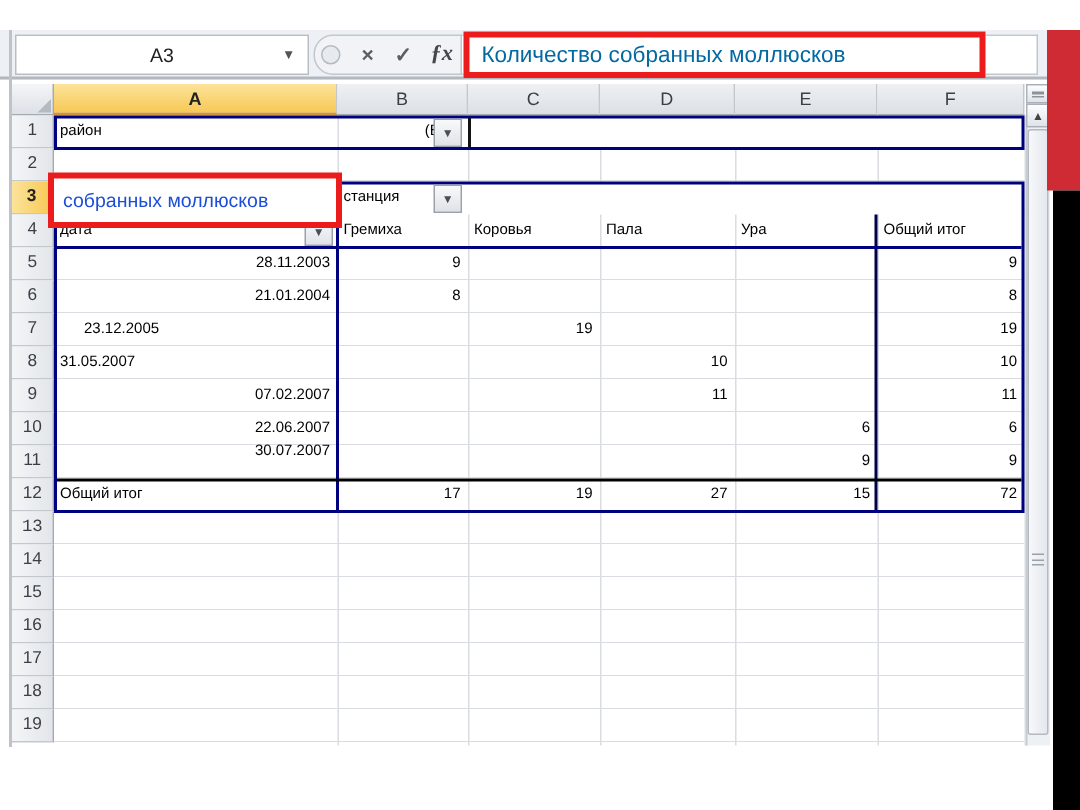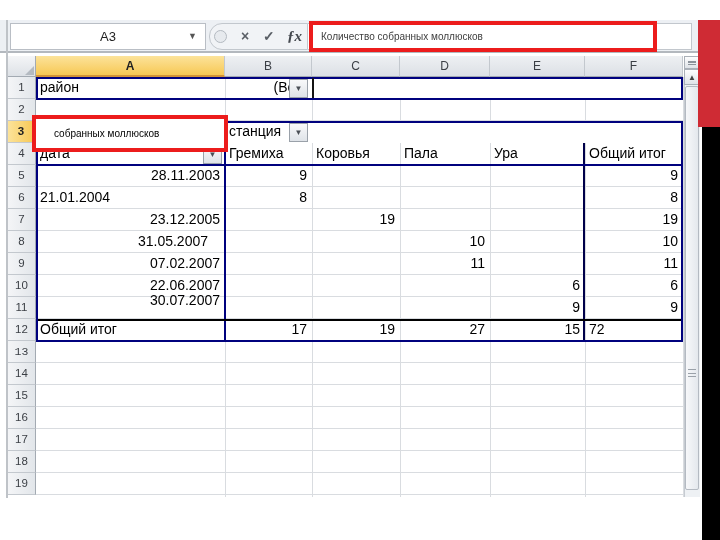--- a/index.html
+++ b/index.html
@@ -13,21 +13,21 @@
            font-size:13px;color:#222;text-align:center;line-height:25px;}
   .namebox-arrow{left:188px;top:11px;font-size:9px;color:#555;line-height:10px;}
   .fcapsule{left:209px;top:3px;width:99px;height:27px;background:#f1f3f6;border:1px solid #c2c7cd;
             border-radius:13px 0 0 13px;}
   .fb-circle{left:214px;top:10px;width:13px;height:13px;border-radius:50%;
              background:#e7eaee;border:1px solid #b4bac1;}
   .fb-glyph{top:6px;height:20px;line-height:20px;font-size:14px;color:#5a5f66;font-weight:bold;}
   .fb-fx{font-style:italic;font-family:"Liberation Serif",serif;font-weight:bold;font-size:15px;color:#44484e;}
   .finput{left:308px;top:3px;width:384px;height:27px;background:#fff;border:1px solid #c2c7cd;border-left:none;}
   .fredbox{left:309px;top:1px;width:348px;height:31px;border:4px solid #ec1c1c;background:#fff;
-           font-size:10px;color:#404040;line-height:23px;padding-left:8px;white-space:nowrap;overflow:hidden;}
+           font-size:15px;color:#0369a1;line-height:23px;padding-left:8px;white-space:nowrap;overflow:hidden;}
 
   
   .corner{left:8px;top:36px;width:28px;height:21px;background:linear-gradient(#f4f5f7,#dde1e6);
           border-right:1px solid #a3aab2;border-bottom:1px solid #a3aab2;}
   .corner-tri{right:1px;bottom:1px;width:0;height:0;border-left:9px solid transparent;border-bottom:9px solid #b4bac1;}
   .col-header{top:36px;height:21px;background:linear-gradient(#eef0f3,#dce0e5);
               border-right:1px solid #c3c8ce;border-bottom:1px solid #a3aab2;
               font-size:12px;color:#3b3f45;text-align:center;line-height:20px;}
   .col-header.sel{background:linear-gradient(#fce39a,#f7c855);border-bottom:2px solid #d29438;
                   color:#222;font-weight:bold;}
@@ -36,27 +36,27 @@
               font-size:11.5px;color:#3b3f45;text-align:center;line-height:21px;}
   .row-header.sel{background:linear-gradient(to right,#fce39a,#f7c855);border-right:2px solid #d29438;
                   color:#222;font-weight:bold;}
 
   
   .cellsbg{left:36px;top:57px;width:647px;height:420px;
            background-image:repeating-linear-gradient(to bottom,#ffffff 0 21px,#d9dce0 21px 22px);}
   .vgrid{top:57px;width:1px;height:420px;background:#d9dce0;}
   .patch{background:#fff;}
   .navybox{border:2px solid #00017e;}
-  .cell{height:21px;line-height:21px;font-size:14px;color:#000;white-space:nowrap;overflow:hidden;}
+  .cell{height:21px;line-height:21px;font-size:10px;color:#000;white-space:nowrap;overflow:hidden;}
 
   .dropdown{width:19px;height:19px;background:linear-gradient(#f8f9fa,#dfe3e8);
             border:1px solid #9aa1a9;font-size:8px;color:#4a4f55;text-align:center;line-height:17px;}
 
   .a3redbox{left:32px;top:95px;width:196px;height:37px;border:4px solid #ec1c1c;background:#fff;
-            font-size:10px;color:#000000;line-height:29px;padding-left:18px;white-space:nowrap;overflow:hidden;}
+            font-size:13px;color:#1d4ed8;line-height:29px;padding-left:6px;white-space:nowrap;overflow:hidden;}
 
   
   .sb-split{left:684px;top:36px;width:16px;height:13px;background:linear-gradient(#fdfdfe,#dfe3e8);
             border:1px solid #aab0b8;}
   .sb-split-glyph{left:3px;top:4px;width:8px;height:4px;border-top:2px solid #8c939b;border-bottom:1px solid #8c939b;}
   .sb-up{left:684px;top:49px;width:16px;height:16px;background:linear-gradient(#fdfdfe,#dfe3e8);
          border:1px solid #aab0b8;font-size:8px;color:#444;text-align:center;line-height:15px;}
   .sb-track{left:684px;top:65px;width:16px;height:412px;background:#eef1f4;border-left:1px solid #c6cbd1;}
   .sb-thumb{left:685px;top:66px;width:14px;height:404px;background:linear-gradient(to right,#f7f8fa,#e4e8ed);
             border:1px solid #b4bac2;border-radius:2px;}
@@ -140,44 +140,44 @@
       <div class="abs cell" style="left: 229px; width: 84px; top: 101px; text-align: left;">станция</div>
       <div class="abs cell" style="left: 40px; width: 180px; top: 123px; text-align: left;">дата</div>
       <div class="abs cell" style="left: 229px; width: 78px; top: 123px; text-align: left;">Гремиха</div>
       <div class="abs cell" style="left: 316px; width: 79px; top: 123px; text-align: left;">Коровья</div>
       <div class="abs cell" style="left: 404px; width: 81px; top: 123px; text-align: left;">Пала</div>
       <div class="abs cell" style="left: 494px; width: 86px; top: 123px; text-align: left;">Ура</div>
       <div class="abs cell" style="left: 589px; width: 89px; top: 123px; text-align: left;">Общий итог</div>
       <div class="abs cell" style="left: 40px; width: 180px; top: 145px; text-align: right;">28.11.2003</div>
       <div class="abs cell" style="left: 229px; width: 78px; top: 145px; text-align: right;">9</div>
       <div class="abs cell" style="left: 589px; width: 89px; top: 145px; text-align: right;">9</div>
-      <div class="abs cell" style="left: 40px; width: 180px; top: 167px; text-align: left;">21.01.2004</div>
+      <div class="abs cell" style="left: 40px; width: 180px; top: 167px; text-align: right;">21.01.2004</div>
       <div class="abs cell" style="left: 229px; width: 78px; top: 167px; text-align: right;">8</div>
       <div class="abs cell" style="left: 589px; width: 89px; top: 167px; text-align: right;">8</div>
-      <div class="abs cell" style="left: 40px; width: 180px; top: 189px; text-align: right;">23.12.2005</div>
+      <div class="abs cell" style="left: 56px; width: 180px; top: 189px; text-align: left;">23.12.2005</div>
       <div class="abs cell" style="left: 316px; width: 79px; top: 189px; text-align: right;">19</div>
       <div class="abs cell" style="left: 589px; width: 89px; top: 189px; text-align: right;">19</div>
-      <div class="abs cell" style="left: 28px; width: 180px; top: 211px; text-align: right;">31.05.2007</div>
+      <div class="abs cell" style="left: 40px; width: 180px; top: 211px; text-align: left;">31.05.2007</div>
       <div class="abs cell" style="left: 404px; width: 81px; top: 211px; text-align: right;">10</div>
       <div class="abs cell" style="left: 589px; width: 89px; top: 211px; text-align: right;">10</div>
       <div class="abs cell" style="left: 40px; width: 180px; top: 233px; text-align: right;">07.02.2007</div>
       <div class="abs cell" style="left: 404px; width: 81px; top: 233px; text-align: right;">11</div>
       <div class="abs cell" style="left: 589px; width: 89px; top: 233px; text-align: right;">11</div>
       <div class="abs cell" style="left: 40px; width: 180px; top: 255px; text-align: right;">22.06.2007</div>
       <div class="abs cell" style="left: 494px; width: 86px; top: 255px; text-align: right;">6</div>
       <div class="abs cell" style="left: 589px; width: 89px; top: 255px; text-align: right;">6</div>
       <div class="abs cell" style="left: 40px; width: 180px; top: 270px; text-align: right;">30.07.2007</div>
       <div class="abs cell" style="left: 494px; width: 86px; top: 277px; text-align: right;">9</div>
       <div class="abs cell" style="left: 589px; width: 89px; top: 277px; text-align: right;">9</div>
       <div class="abs cell" style="left: 40px; width: 180px; top: 299px; text-align: left;">Общий итог</div>
       <div class="abs cell" style="left: 229px; width: 78px; top: 299px; text-align: right;">17</div>
       <div class="abs cell" style="left: 316px; width: 79px; top: 299px; text-align: right;">19</div>
       <div class="abs cell" style="left: 404px; width: 81px; top: 299px; text-align: right;">27</div>
       <div class="abs cell" style="left: 494px; width: 86px; top: 299px; text-align: right;">15</div>
-      <div class="abs cell" style="left: 589px; width: 89px; top: 299px; text-align: left;">72</div>
+      <div class="abs cell" style="left: 589px; width: 89px; top: 299px; text-align: right;">72</div>
     </div>
 
   <div class="abs dropdown" style="left:289px;top:59px;">▼</div>
   <div class="abs dropdown" style="left:289px;top:103px;">▼</div>
   <div class="abs dropdown" style="left:203px;top:126px;width:19px;height:18px;line-height:16px;">▼</div>
 
   <div class="abs a3redbox">собранных моллюсков</div>
 
   <div class="abs sb-track"></div>
   <div class="abs sb-thumb"></div>

